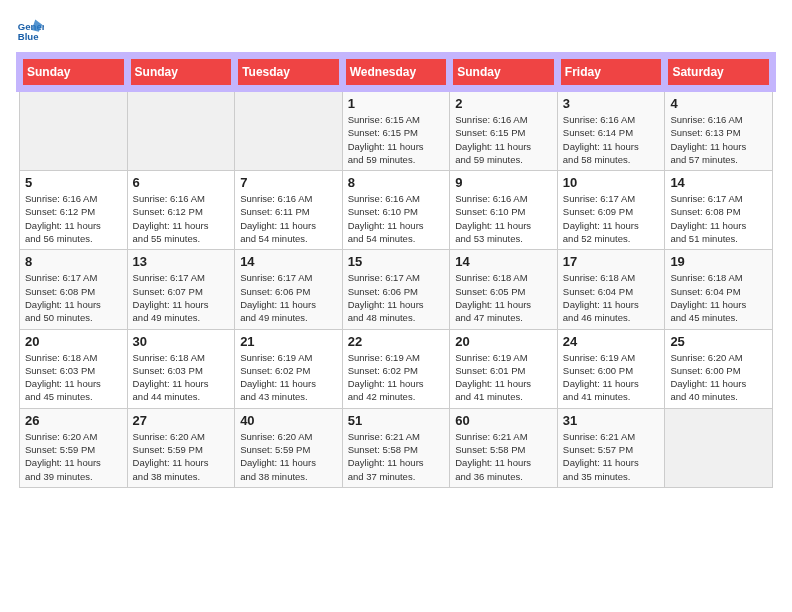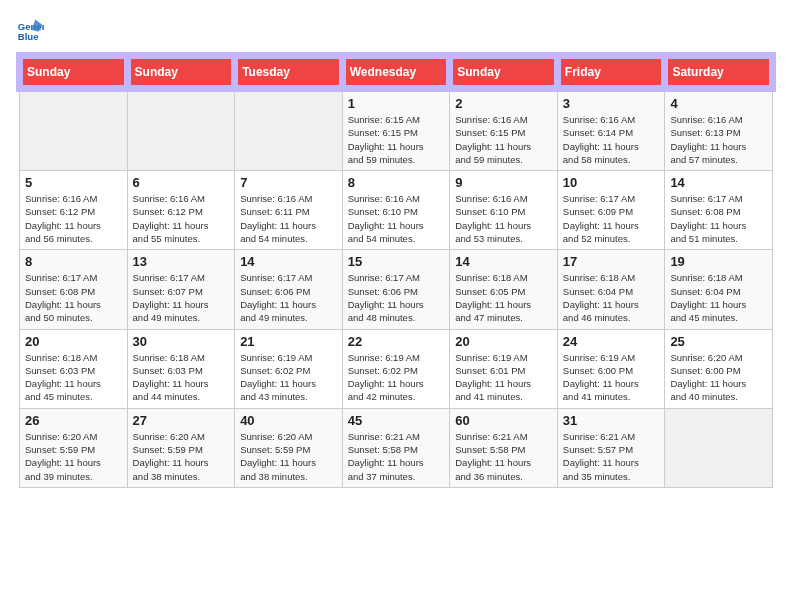--- a/index.html
+++ b/index.html
@@ -325,21 +325,21 @@
 and 38 minutes.</div>
         </td>
         <td>
           <div class="day-number">40</div>
           <div class="day-info" style="white-space: pre-line;">Sunrise: 6:20 AM
 Sunset: 5:59 PM
 Daylight: 11 hours
 and 38 minutes.</div>
         </td>
         <td>
-          <div class="day-number">45</div>
+          <div class="day-number">51</div>
           <div class="day-info" style="white-space: pre-line;">Sunrise: 6:21 AM
 Sunset: 5:58 PM
 Daylight: 11 hours
 and 37 minutes.</div>
         </td>
         <td>
           <div class="day-number">60</div>
           <div class="day-info" style="white-space: pre-line;">Sunrise: 6:21 AM
 Sunset: 5:58 PM
 Daylight: 11 hours

